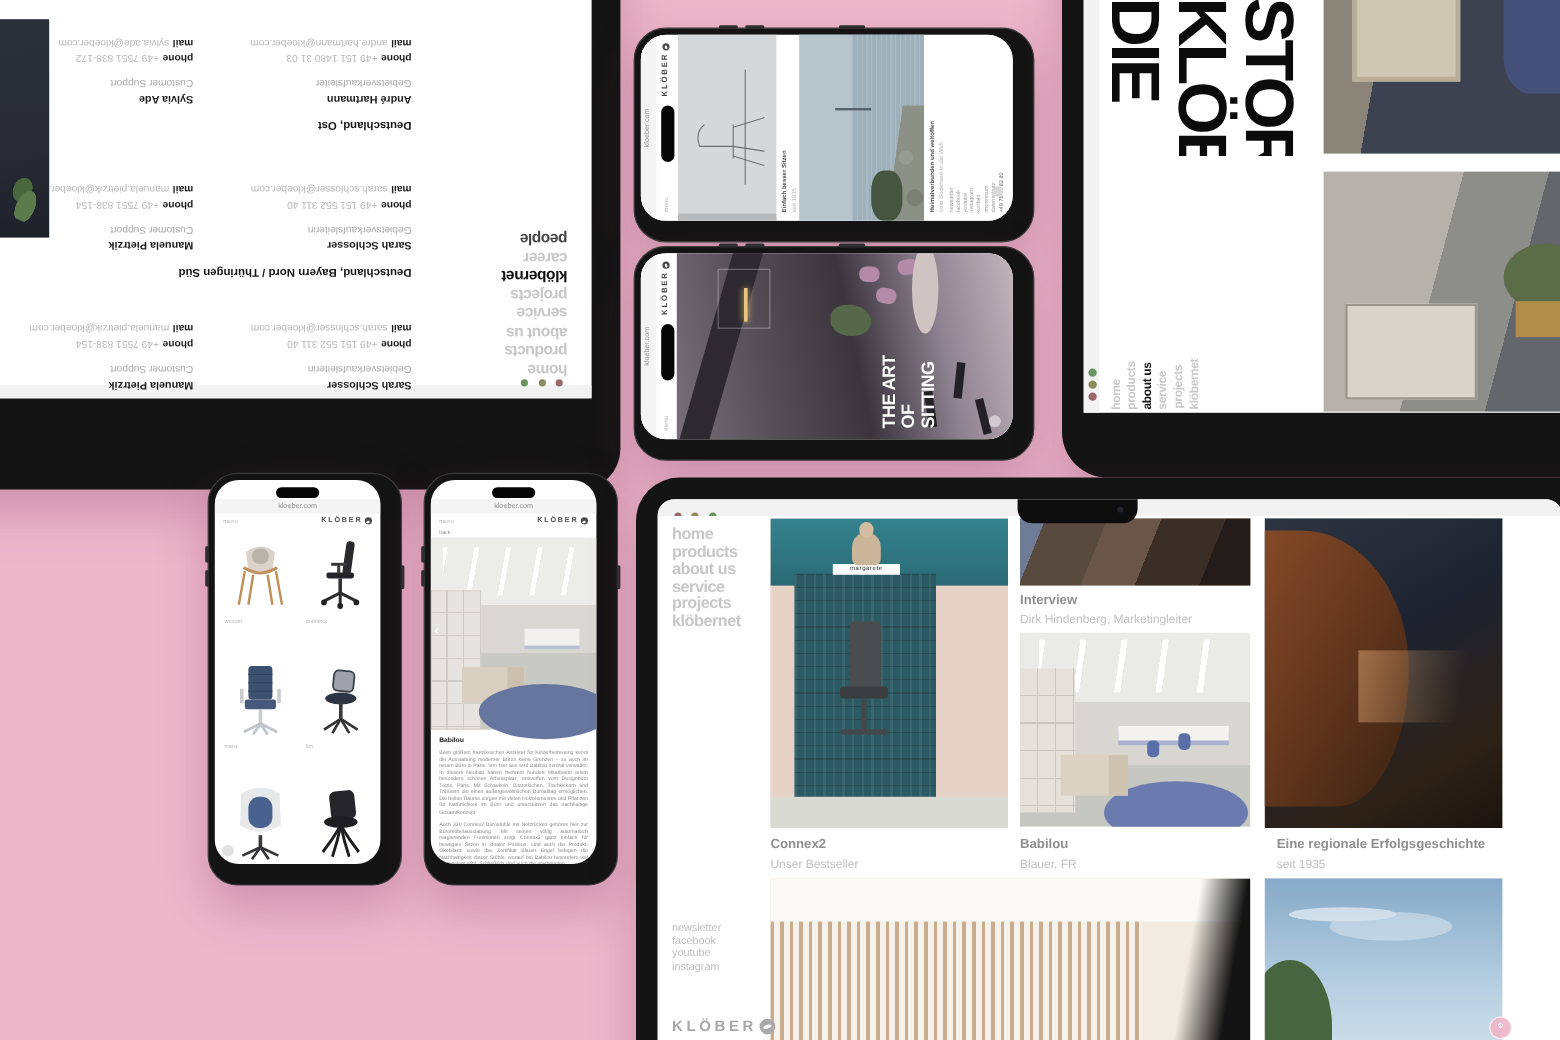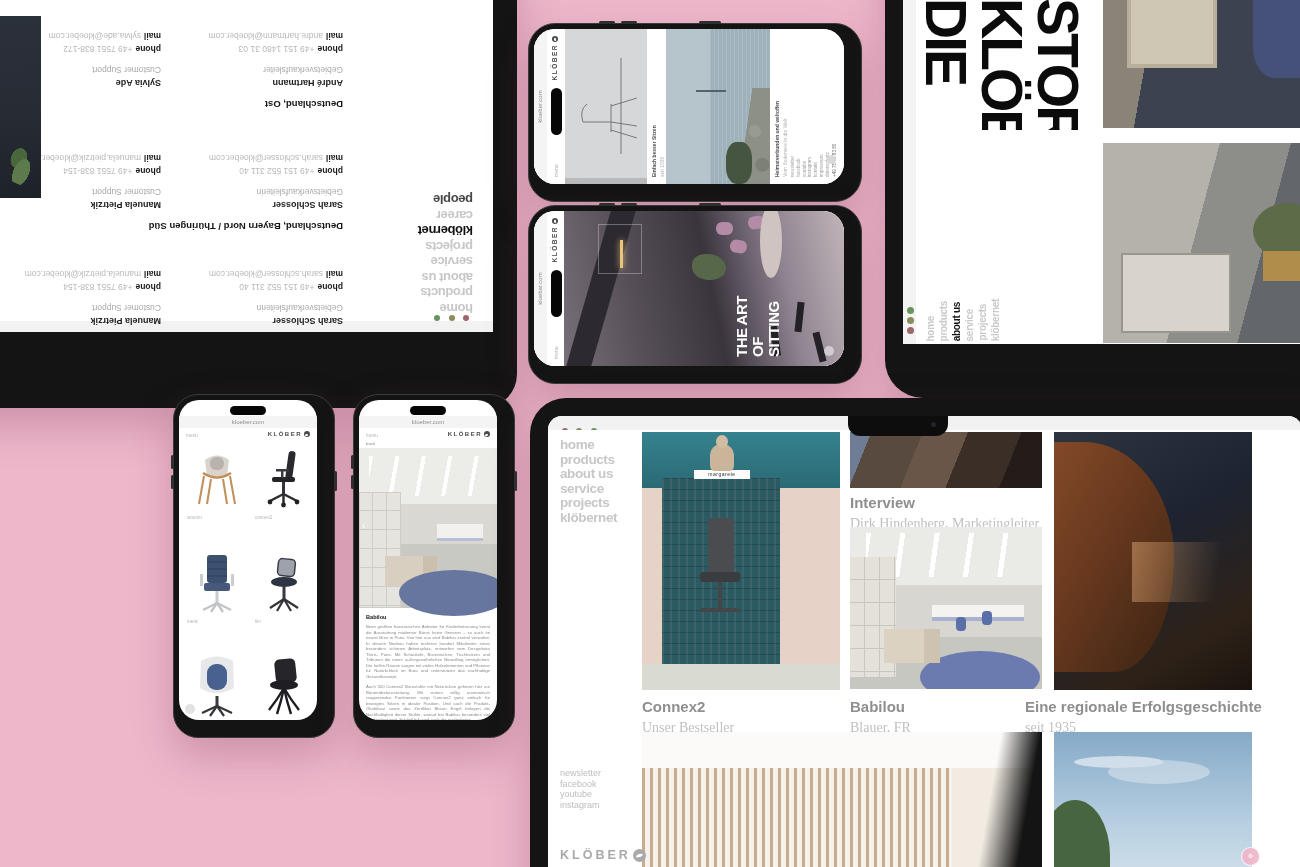--- a/index.html
+++ b/index.html
@@ -138,22 +138,22 @@
   
   #devE{left:530px;top:398px;width:790px;height:500px;border-radius:36px 36px 0 0;padding:18px;}
   #devE .notch{position:absolute;left:318px;top:18px;width:100px;height:20px;background:#0d0d0d;border-radius:0 0 12px 12px;z-index:6;}
   #devE .notch i{position:absolute;right:12px;top:6px;width:5px;height:5px;border-radius:50%;background:#23232c;}
   #scrE{left:18px;top:18px;width:754px;height:464px;border-radius:14px 14px 0 0;}
   #scrE .chrome{position:absolute;top:0;left:0;right:0;height:14px;background:#f2f2f2;}
   #scrE .chrome .tls{position:absolute;left:14px;top:4px;}
   #scrE .chrome .tl{width:6px;height:6px;margin-right:4px;}
   #cE{position:absolute;left:0;top:14px;right:0;bottom:0;background:#fff;}
   #cE .navcol{position:absolute;left:12px;top:8px;font-size:13.5px;line-height:14.5px;}
-  #cE .card-t{font-weight:700;color:#8f8f8f;font-size:15px;}
-  #cE .card-s{color:#c0c0c0;font-size:14px;margin-top:5px;font-family:Liberation Serif, serif;}
+  #cE .card-t{font-weight:700;color:#8f8f8f;font-size:11px;}
+  #cE .card-s{color:#c0c0c0;font-size:10px;margin-top:5px;}
   #cE .cap{position:absolute;}
   #cE .flinks{position:absolute;left:12px;top:338px;font-size:9px;line-height:10.5px;color:#bdbdbd;}
   #cE .biglogo{position:absolute;left:12px;top:418px;font-size:12.5px;color:#a9a9a9;letter-spacing:3px;}
   #cE .biglogo .mark{width:13px;height:13px;background:#a9a9a9;}
   .img{position:absolute;overflow:hidden;}
   
   #img-connex{left:94px;top:2px;width:198px;height:258px;background:#e6d2c7;}
   #img-connex .teal{position:absolute;top:0;left:0;right:0;height:56px;background:linear-gradient(#35828e,#2a6a75);}
   #img-connex .floor{position:absolute;bottom:0;left:0;right:0;height:26px;background:#d9dad2;}
   #img-connex .cab{position:absolute;left:20px;top:46px;width:118px;height:186px;background:#2c5a62;
@@ -625,21 +625,21 @@
       </div>
       <div class="cap" style="left:302px;top:268px">
         <div class="card-t">Babilou</div>
         <div class="card-s">Blauer, FR</div>
       </div>
 
       <div class="img" id="img-erfolg">
         <div class="wood"></div>
         <div class="glow"></div>
       </div>
-      <div class="cap" style="left:477px;top:268px">
+      <div class="cap" style="left:516px;top:268px">
         <div class="card-t">Eine regionale Erfolgsgeschichte</div>
         <div class="card-s">seit 1935</div>
       </div>
 
       <div class="img" id="img-woodslat">
         <div class="ceilw"></div>
         <div class="slats"></div>
         <div class="dark"></div>
       </div>
       <div class="img" id="img-sky">

